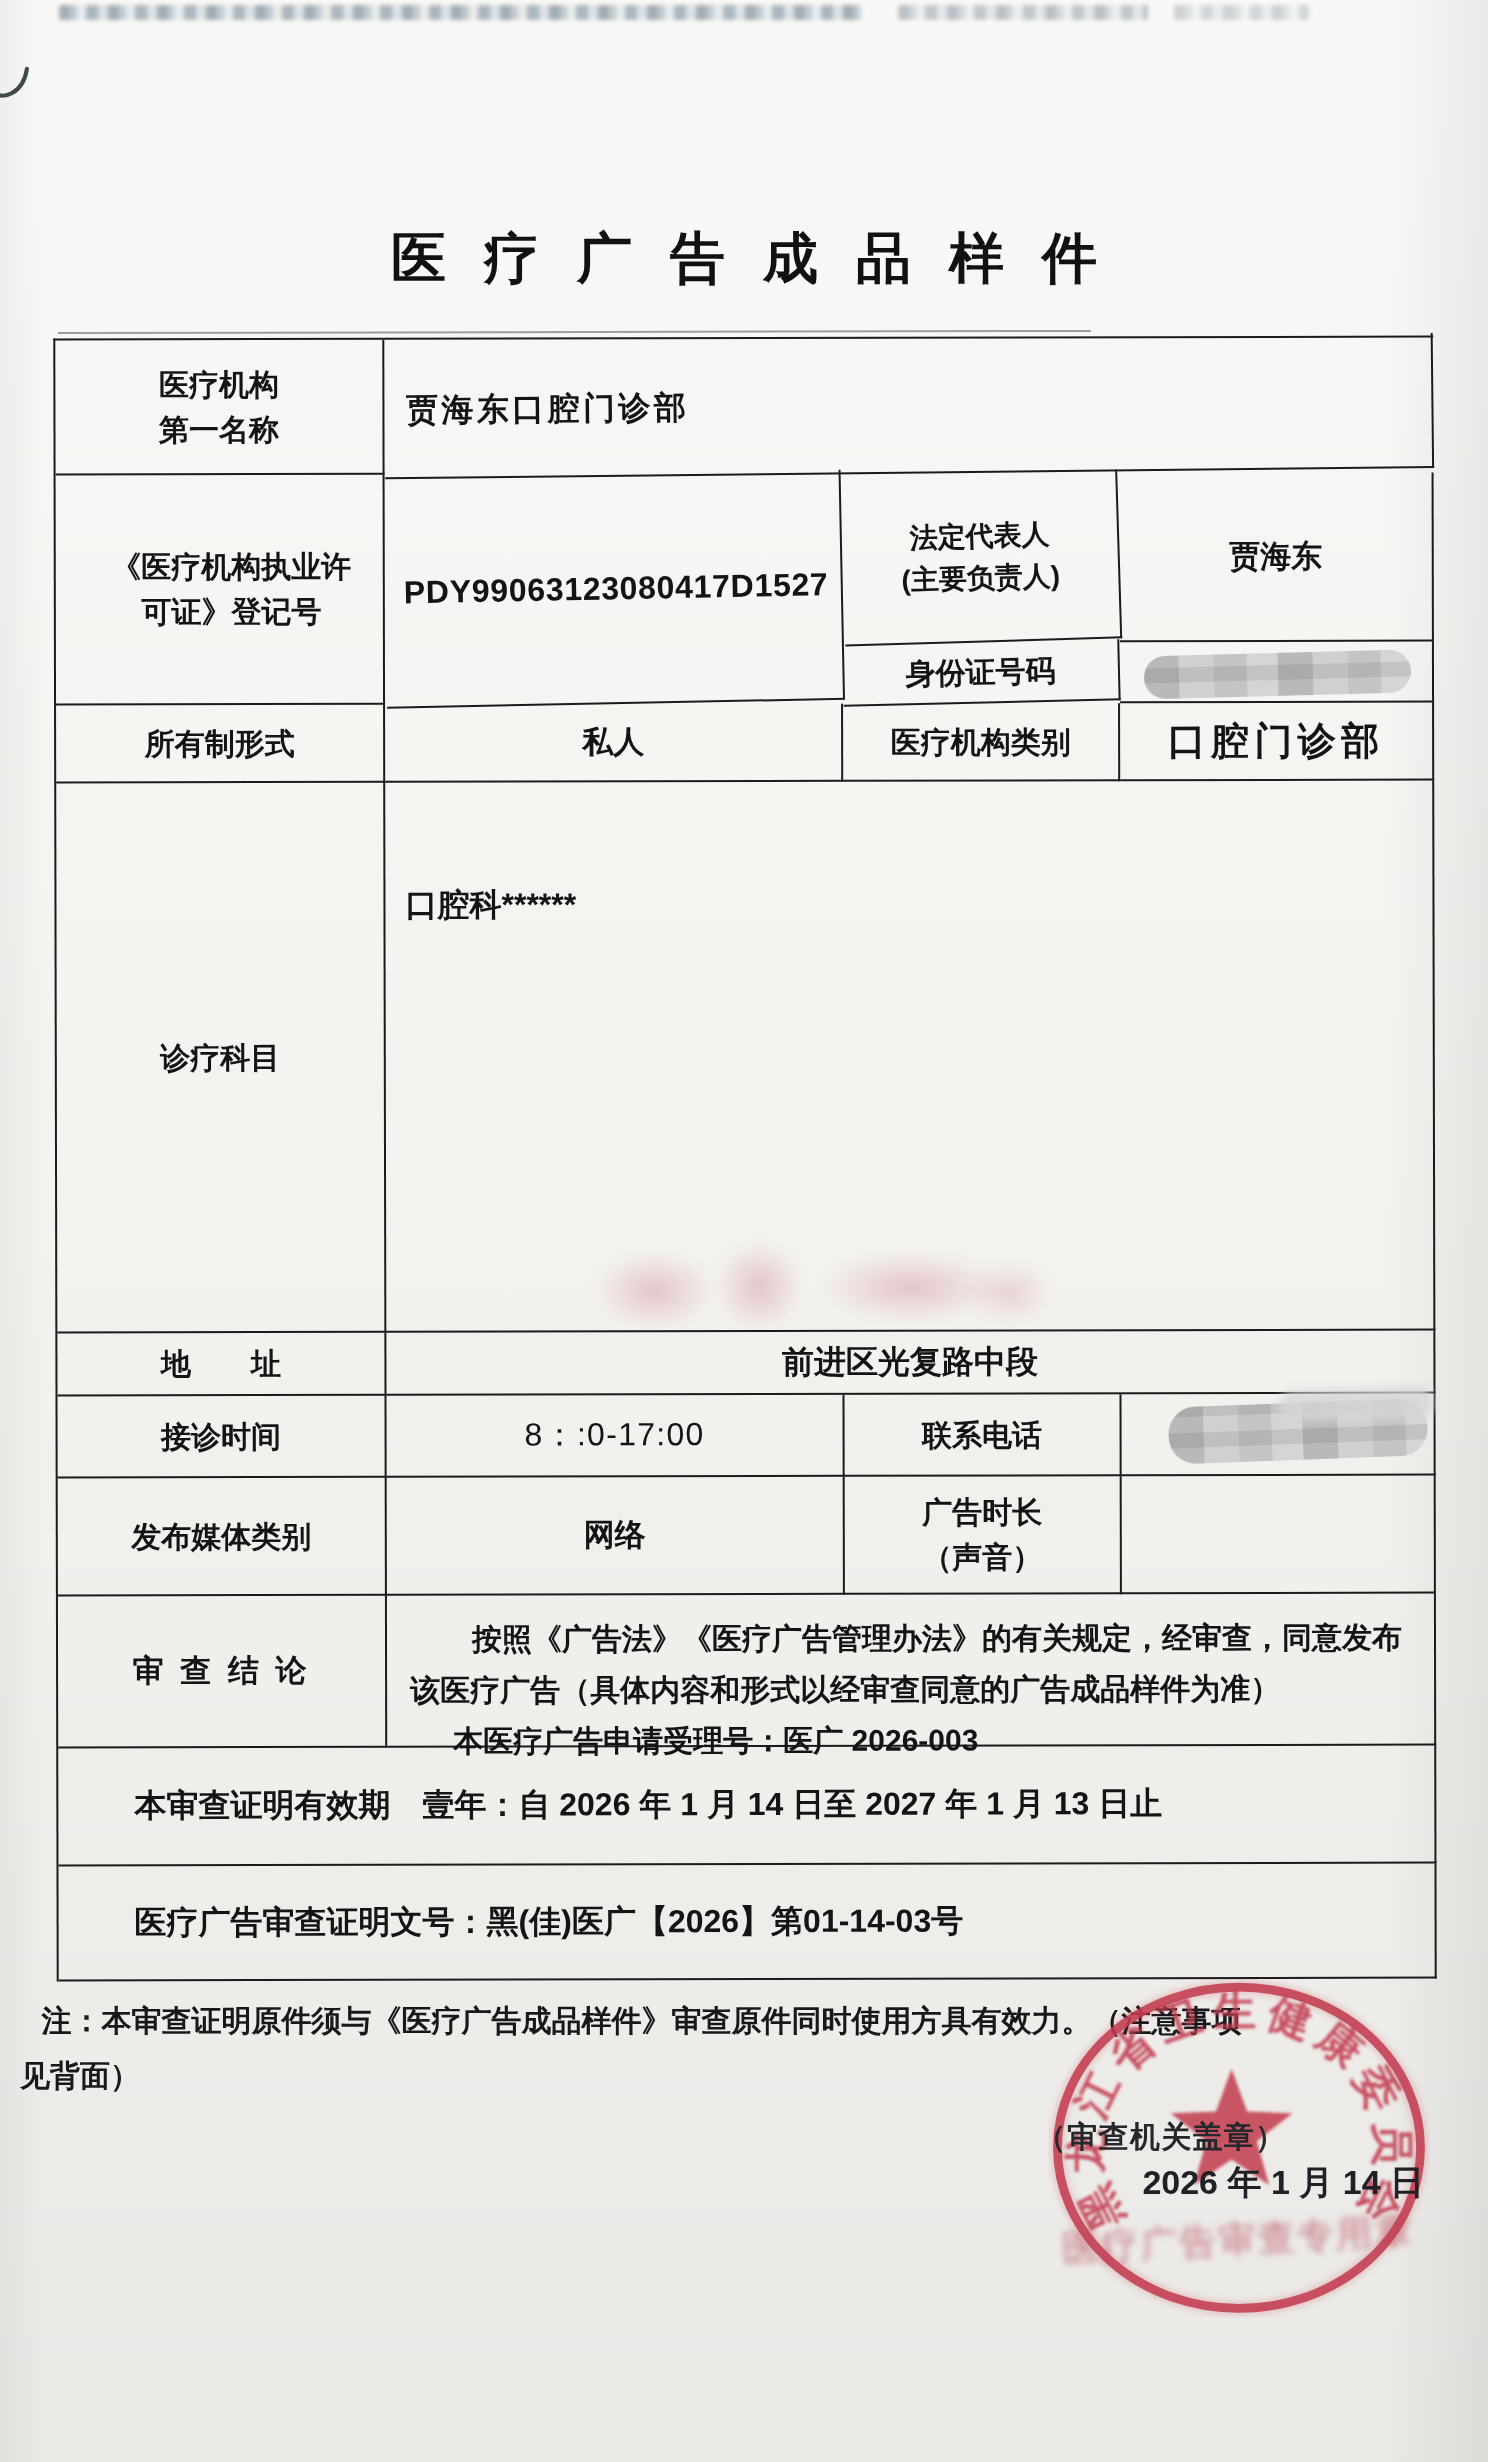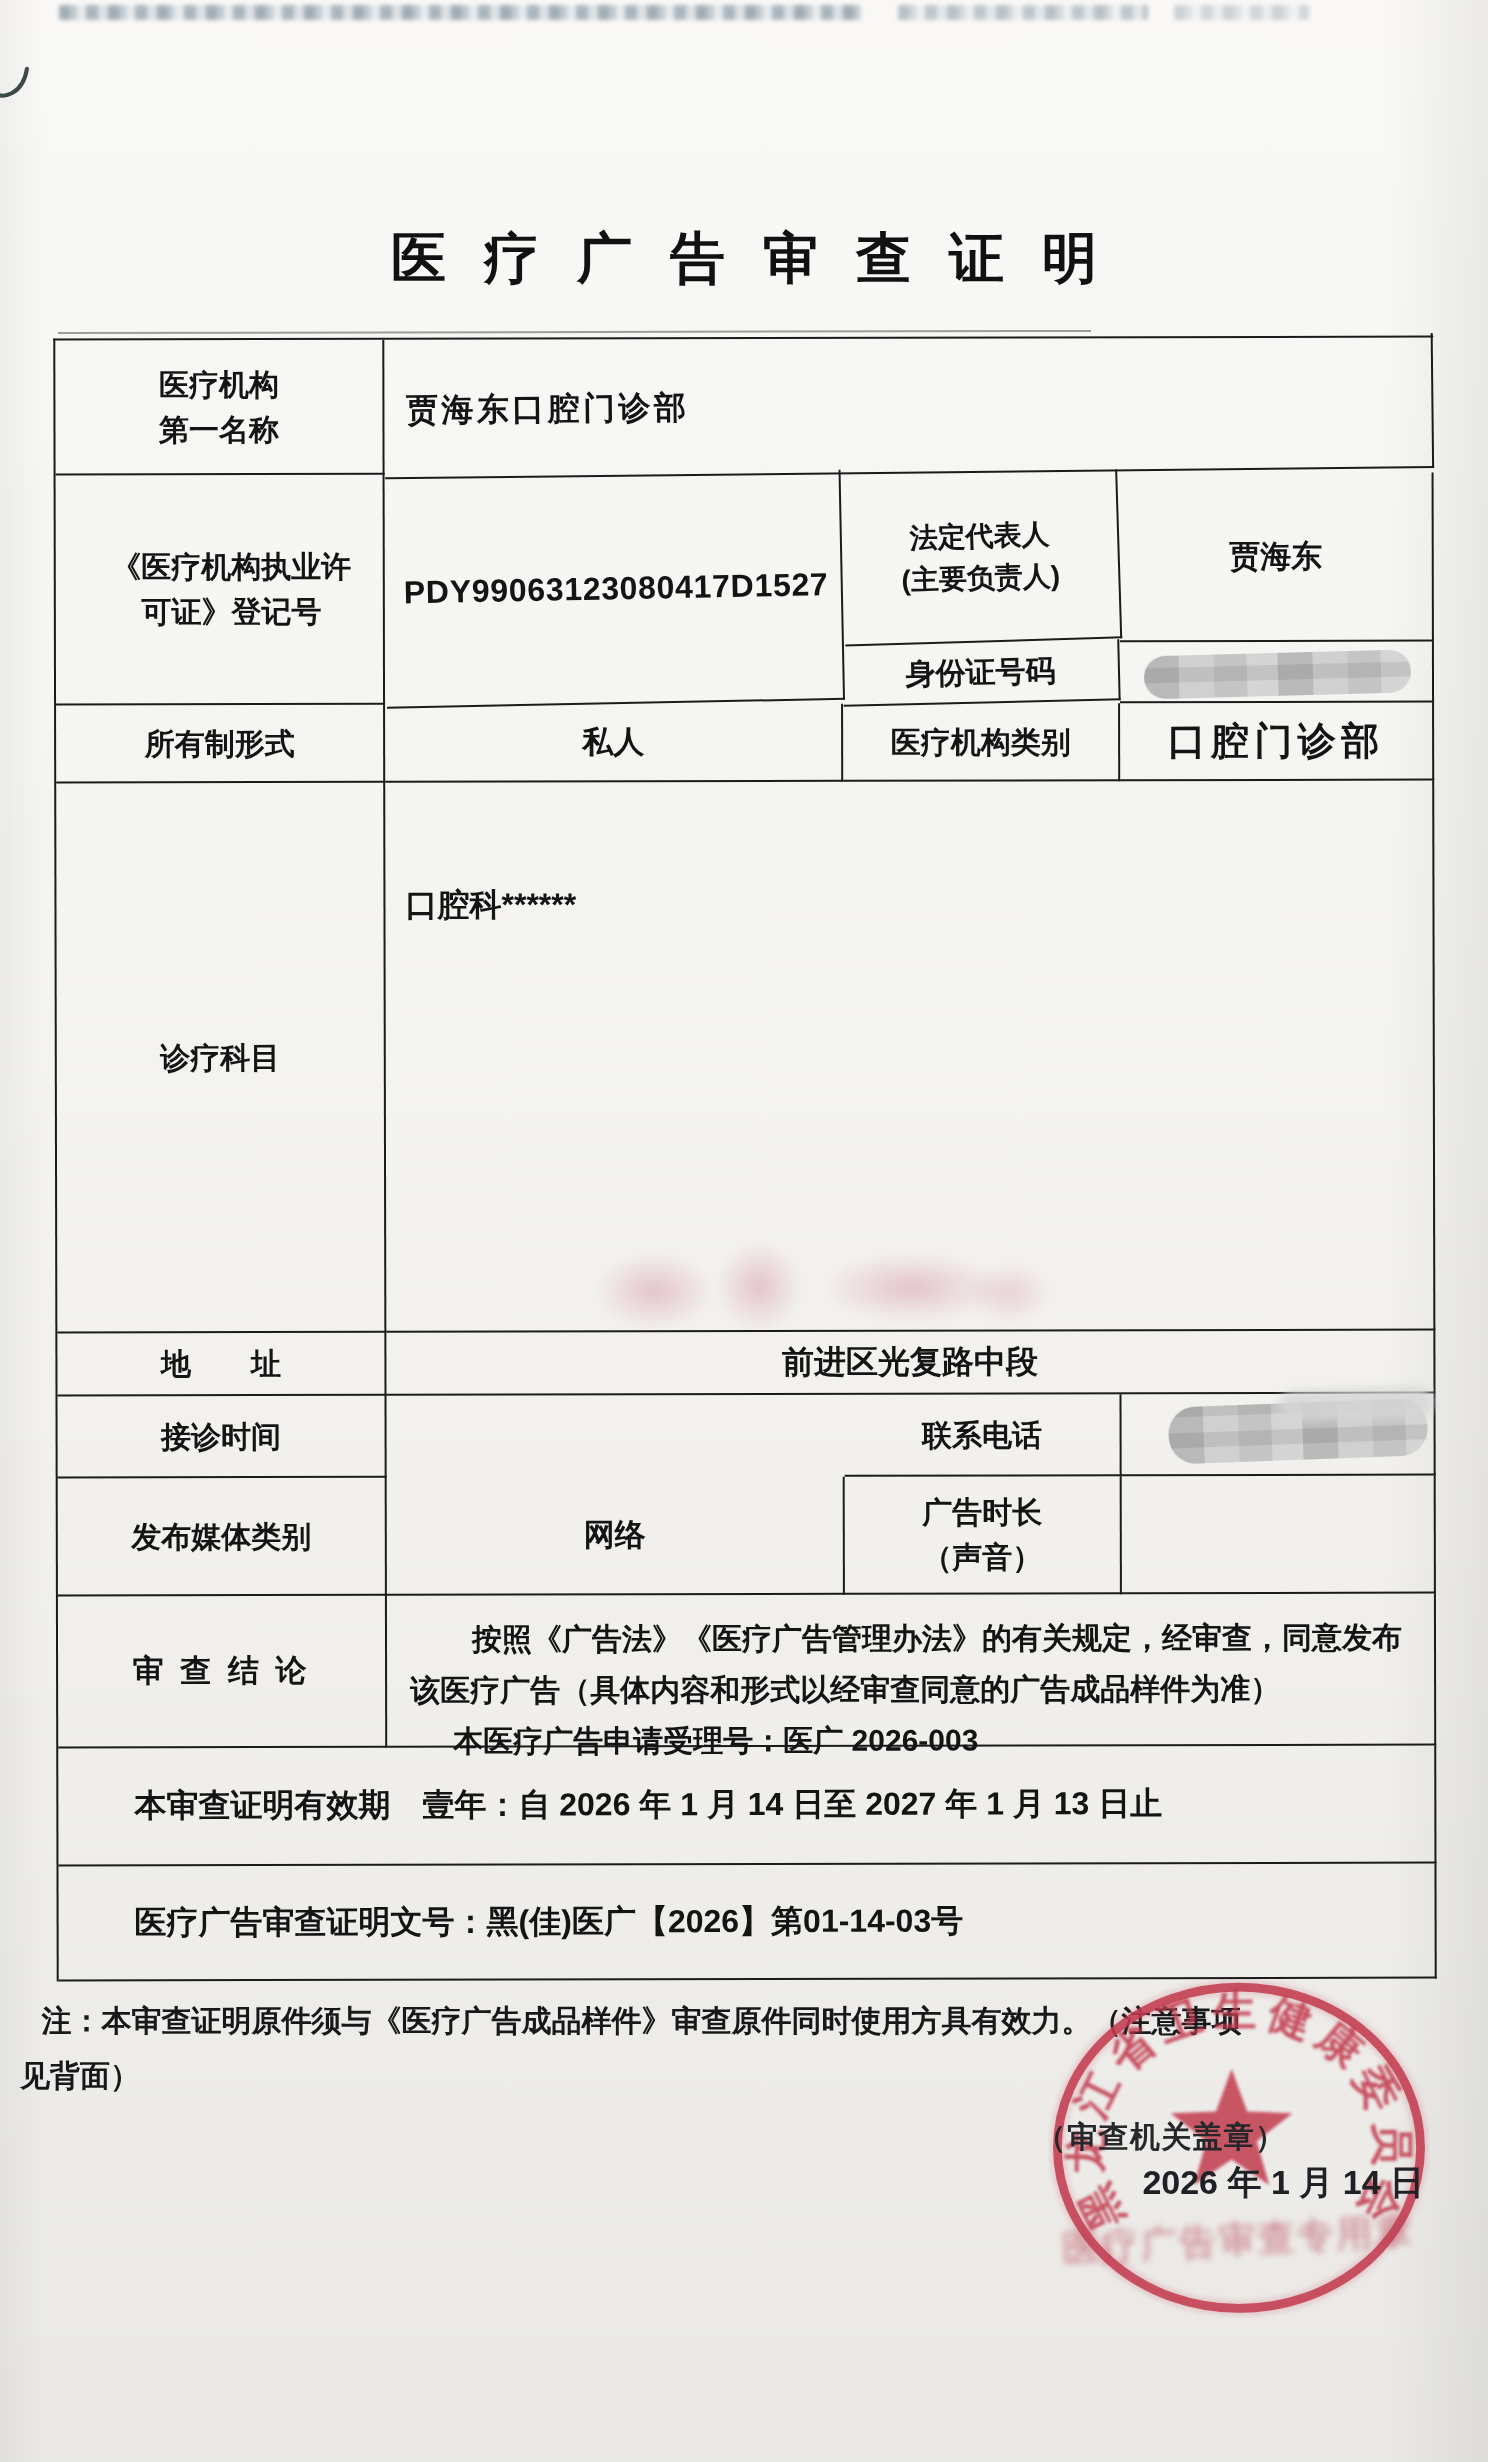--- a/index.html
+++ b/index.html
@@ -120,21 +120,21 @@
 
 <div class="page">
 
   <div class="strip strip-1"></div>
   <div class="strip strip-2"></div>
   <div class="strip strip-3"></div>
   <svg class="pen-mark" viewBox="0 0 64 74">
     <path d="M46 10 q-4 26 -22 36 q-13 7 -22 2" fill="none" stroke="#3c4a4a" stroke-width="6" stroke-linecap="round"></path>
   </svg>
 
-  <h1 class="title">医疗广告审查证明</h1>
+  <h1 class="title">医疗广告成品样件</h1>
 
   <div class="table-ghost-line"></div>
 
   <div class="cert-table">
     <div class="cell lab a-orgname-l">医疗机构
 第一名称</div>
     <div class="cell val a-orgname-v">贾海东口腔门诊部</div>
 
     <div class="cell lab a-license-l">《医疗机构执业许
 可证》登记号</div>
@@ -154,20 +154,21 @@
     <div class="cell lab a-cat-l">医疗机构类别</div>
     <div class="cell val a-cat-v">口腔门诊部</div>
 
     <div class="cell lab a-subj-l">诊疗科目</div>
     <div class="cell val a-subj-v">口腔科******</div>
 
     <div class="cell lab a-addr-l">地　　址</div>
     <div class="cell val a-addr-v">前进区光复路中段</div>
 
     <div class="cell lab a-hours-l">接诊时间</div>
+    <div class="cell val a-hours-v">8：:0-17:00</div>
     <div class="cell lab a-phone-l">联系电话</div>
     <div class="cell a-phone-v">
       <div class="mosaic mosaic-phone"></div>
     </div>
 
     <div class="cell lab a-media-l">发布媒体类别</div>
     <div class="cell val a-media-v">网络</div>
     <div class="cell lab a-dur-l">广告时长
 （声音）</div>
     <div class="cell val a-dur-v"></div>

